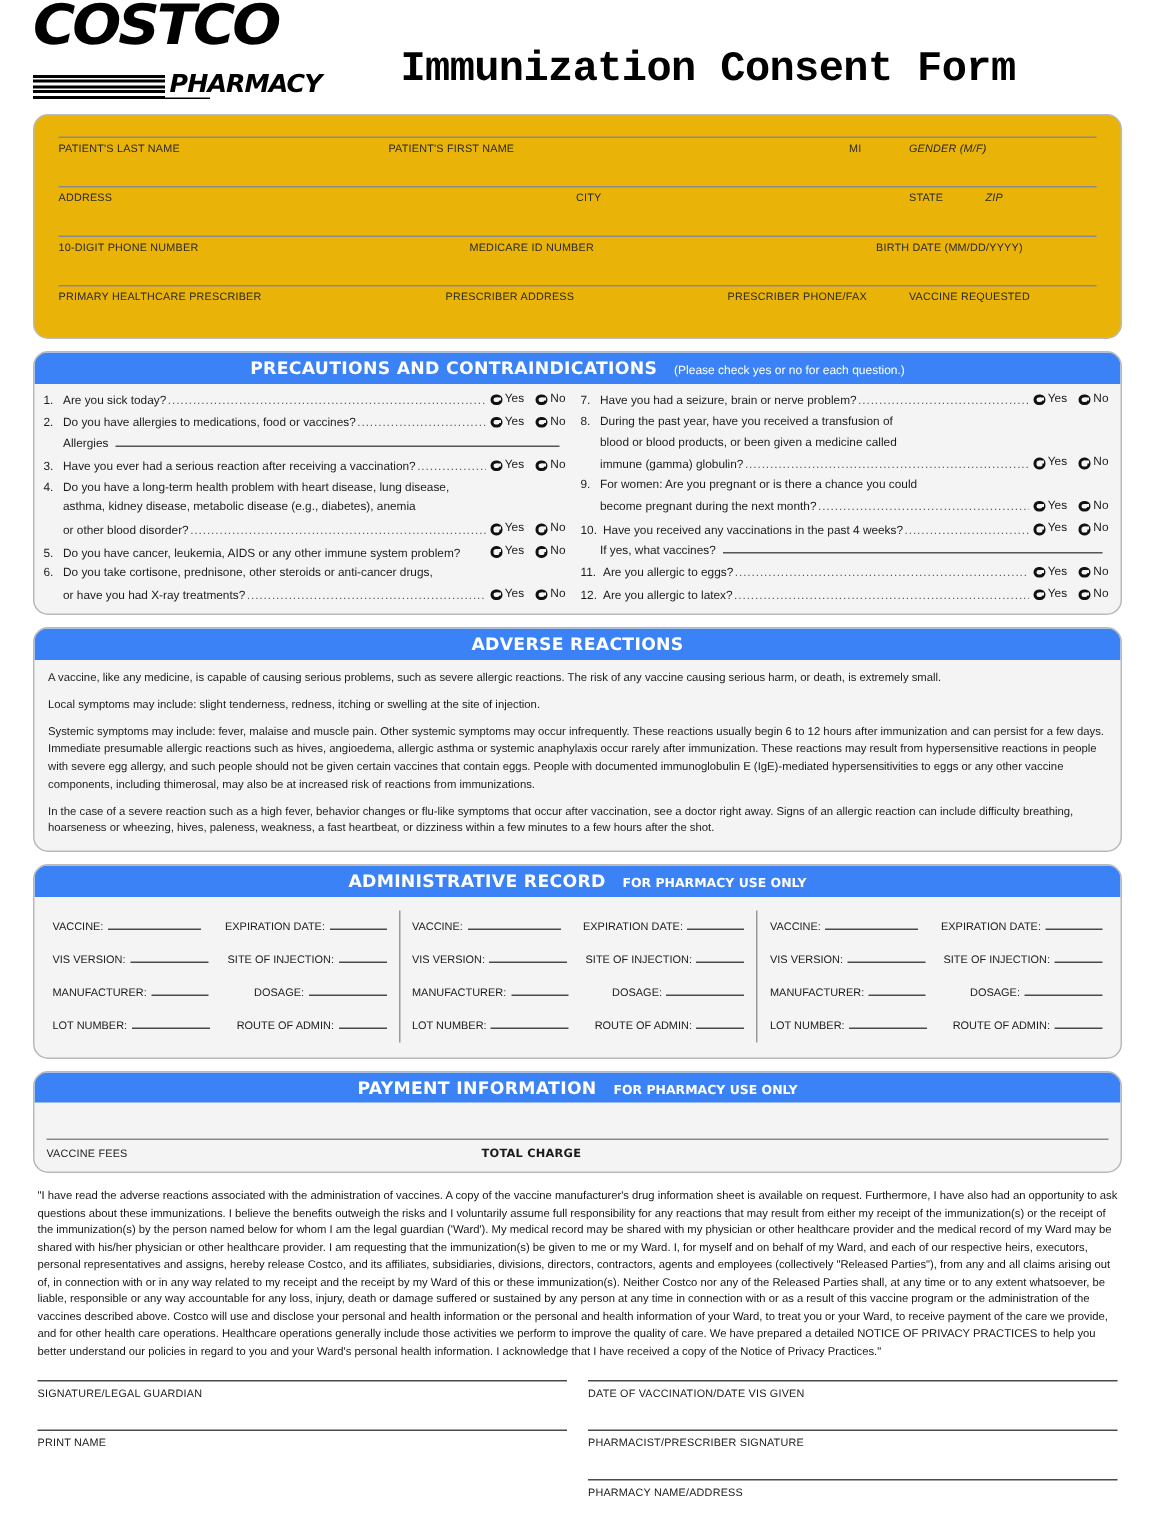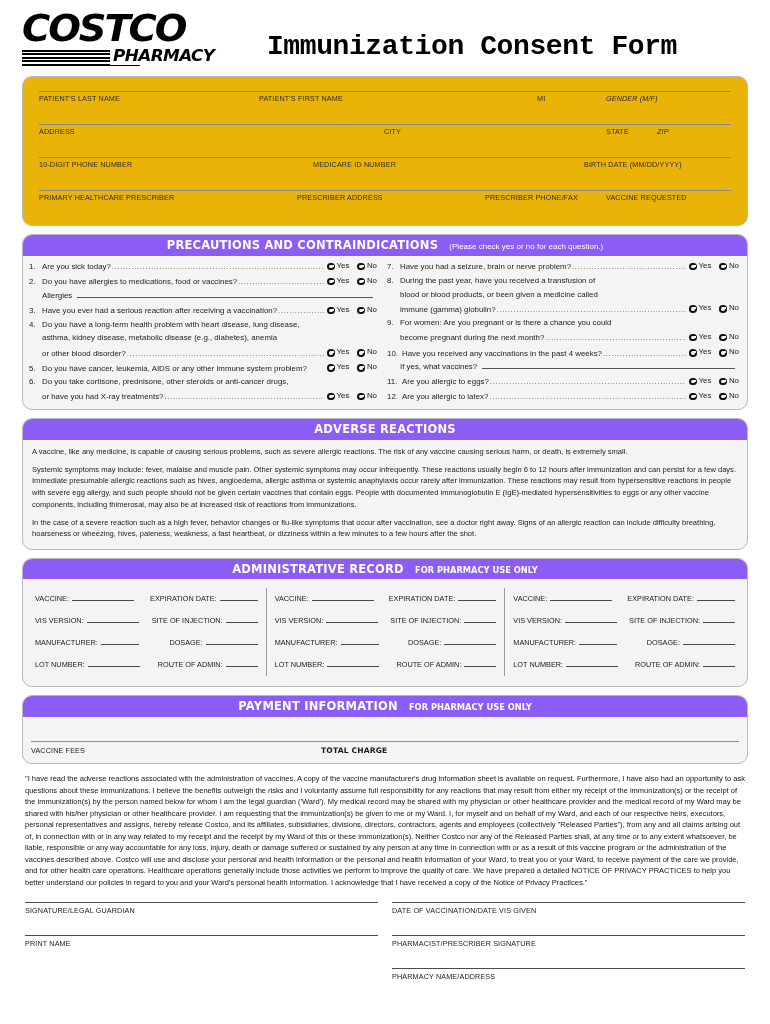--- a/index.html
+++ b/index.html
@@ -23,21 +23,21 @@
     font-family: "DejaVu Sans", sans-serif;
     font-weight: bold;
     font-size: 37px;
     letter-spacing: -2.0px;
     line-height: 0.95;
     font-style: italic;
     transform: scaleX(1.04);
     transform-origin: left center;
     color: #000;
   }
-  .logo-bottom { position: relative; height: 17px; margin-top: 1px; }
+  .logo-bottom { position: relative; height: 17px; margin-top: 13px; }
   .logo-stripes { position: absolute; left: 0; top: 3px; width: 118px; height: 12px; }
   .logo-stripes i {
     display: block; height: 1.9px; background: #000; margin-bottom: 1.6px;
   }
   .logo-pharmacy {
     position: absolute; left: 88px; top: -1px;
     font-family: "DejaVu Sans", sans-serif;
     font-weight: bold; font-style: italic;
     font-size: 16.5px; letter-spacing: -0.6px;
     color: #000;
@@ -60,21 +60,21 @@
 
   
   .panel {
     border: 1px solid #b9b9b9;
     border-radius: 10px;
     background: #f4f4f4;
     margin-top: 8px;
     overflow: hidden;
   }
   .panel-head {
-    background: #8b5cf6;
+    background: #3b82f6;
     color: #fff;
     text-align: center;
     font-family: "DejaVu Sans", sans-serif;
     font-weight: bold;
     font-size: 11.5px;
     letter-spacing: 0.2px;
     padding: 4px 0 4px;
     line-height: 1.1;
   }
   .panel-head .sub {
@@ -204,21 +204,21 @@
       </div>
     </div>
     <div class="title">Immunization Consent Form</div>
   </div>
 
   <div class="panel patient-panel" id="patient-panel">
       <div class="pi-row">
         <div class="pi-line"></div>
         <span class="pi-lbl" style="left: 6px;">PATIENT'S LAST NAME</span>
         <span class="pi-lbl" style="left: 226px;">PATIENT'S FIRST NAME</span>
-        <span class="pi-lbl" style="left: 485px; padding-left: 19px;">MI</span>
+        <span class="pi-lbl" style="left: 514px; padding-left: 19px;">MI</span>
         <span class="pi-lbl" style="left: 573px; font-style: italic;">GENDER (M/F)</span>
       </div>
       <div class="pi-row">
         <div class="pi-line"></div>
         <span class="pi-lbl" style="left: 6px;">ADDRESS</span>
         <span class="pi-lbl" style="left: 351px;">CITY</span>
         <span class="pi-lbl" style="left: 573px;">STATE</span>
         <span class="pi-lbl" style="left: 624px; font-style: italic;">ZIP</span>
       </div>
       <div class="pi-row">
@@ -430,20 +430,21 @@
         </div>
     </div>
   </div>
 
   <div class="panel">
     <div class="panel-head">
       <span>ADVERSE REACTIONS</span>
     </div>
     <div class="para-body" id="adverse-body">
         <p class="para">A vaccine, like any medicine, is capable of causing serious problems, such as severe allergic reactions. The risk of any vaccine causing serious harm, or death, is extremely small.</p>
+        <p class="para">Local symptoms may include: slight tenderness, redness, itching or swelling at the site of injection.</p>
         <p class="para">Systemic symptoms may include: fever, malaise and muscle pain. Other systemic symptoms may occur infrequently. These reactions usually begin 6 to 12 hours after immunization and can persist for a few days. Immediate presumable allergic reactions such as hives, angioedema, allergic asthma or systemic anaphylaxis occur rarely after immunization. These reactions may result from hypersensitive reactions in people with severe egg allergy, and such people should not be given certain vaccines that contain eggs. People with documented immunoglobulin E (IgE)-mediated hypersensitivities to eggs or any other vaccine components, including thimerosal, may also be at increased risk of reactions from immunizations.</p>
         <p class="para">In the case of a severe reaction such as a high fever, behavior changes or flu-like symptoms that occur after vaccination, see a doctor right away. Signs of an allergic reaction can include difficulty breathing, hoarseness or wheezing, hives, paleness, weakness, a fast heartbeat, or dizziness within a few minutes to a few hours after the shot.</p>
       </div>
   </div>
 
   <div class="panel">
     <div class="panel-head">
       <span>ADMINISTRATIVE RECORD</span>
       <span class="sub bold">FOR PHARMACY USE ONLY</span>
     </div>

